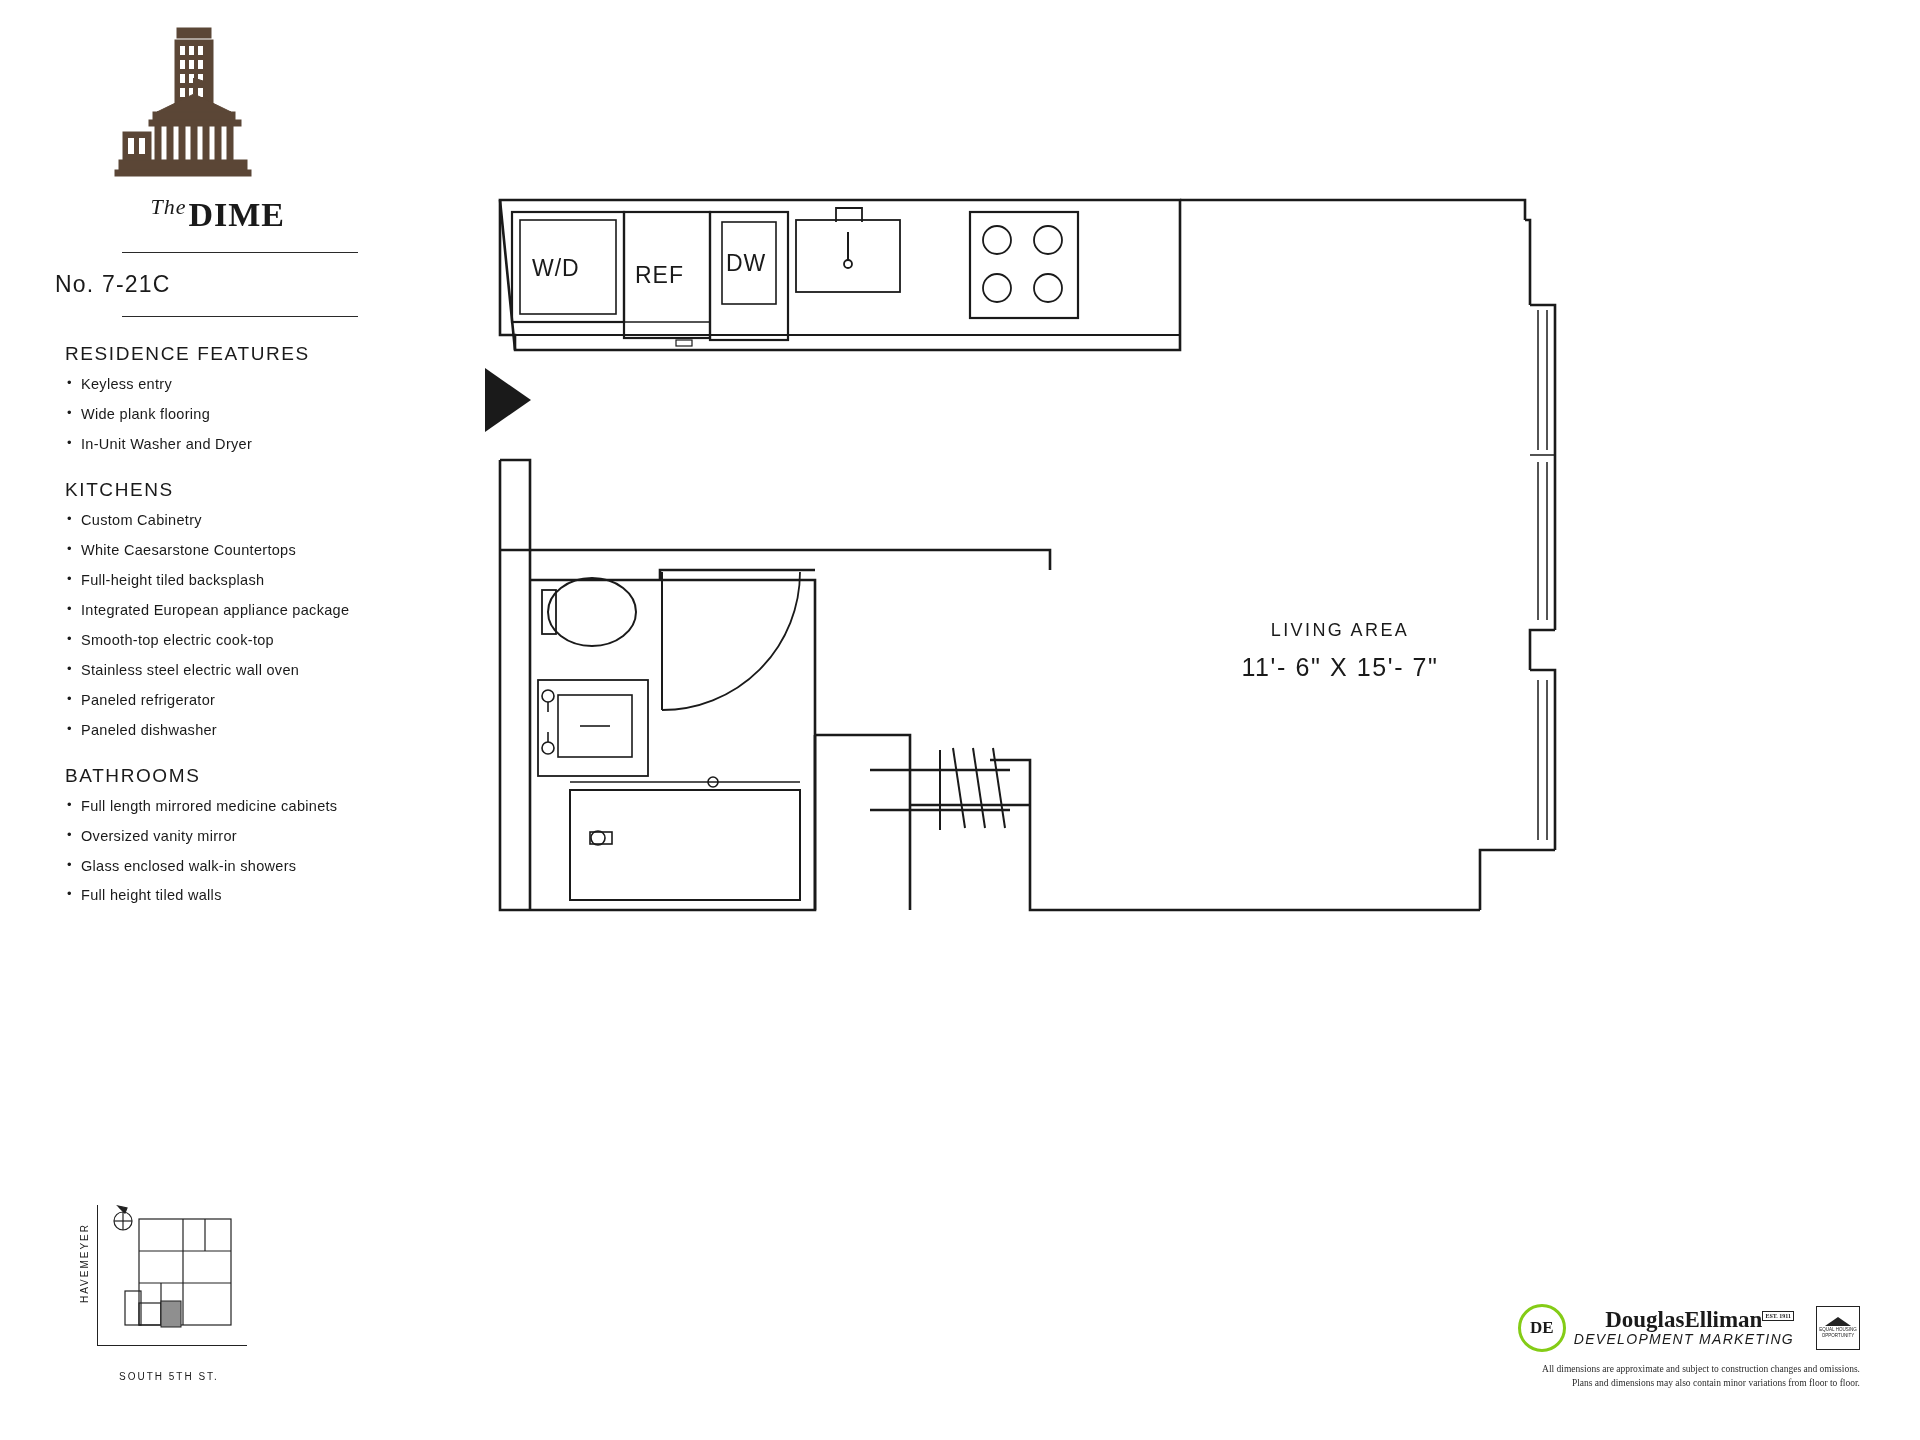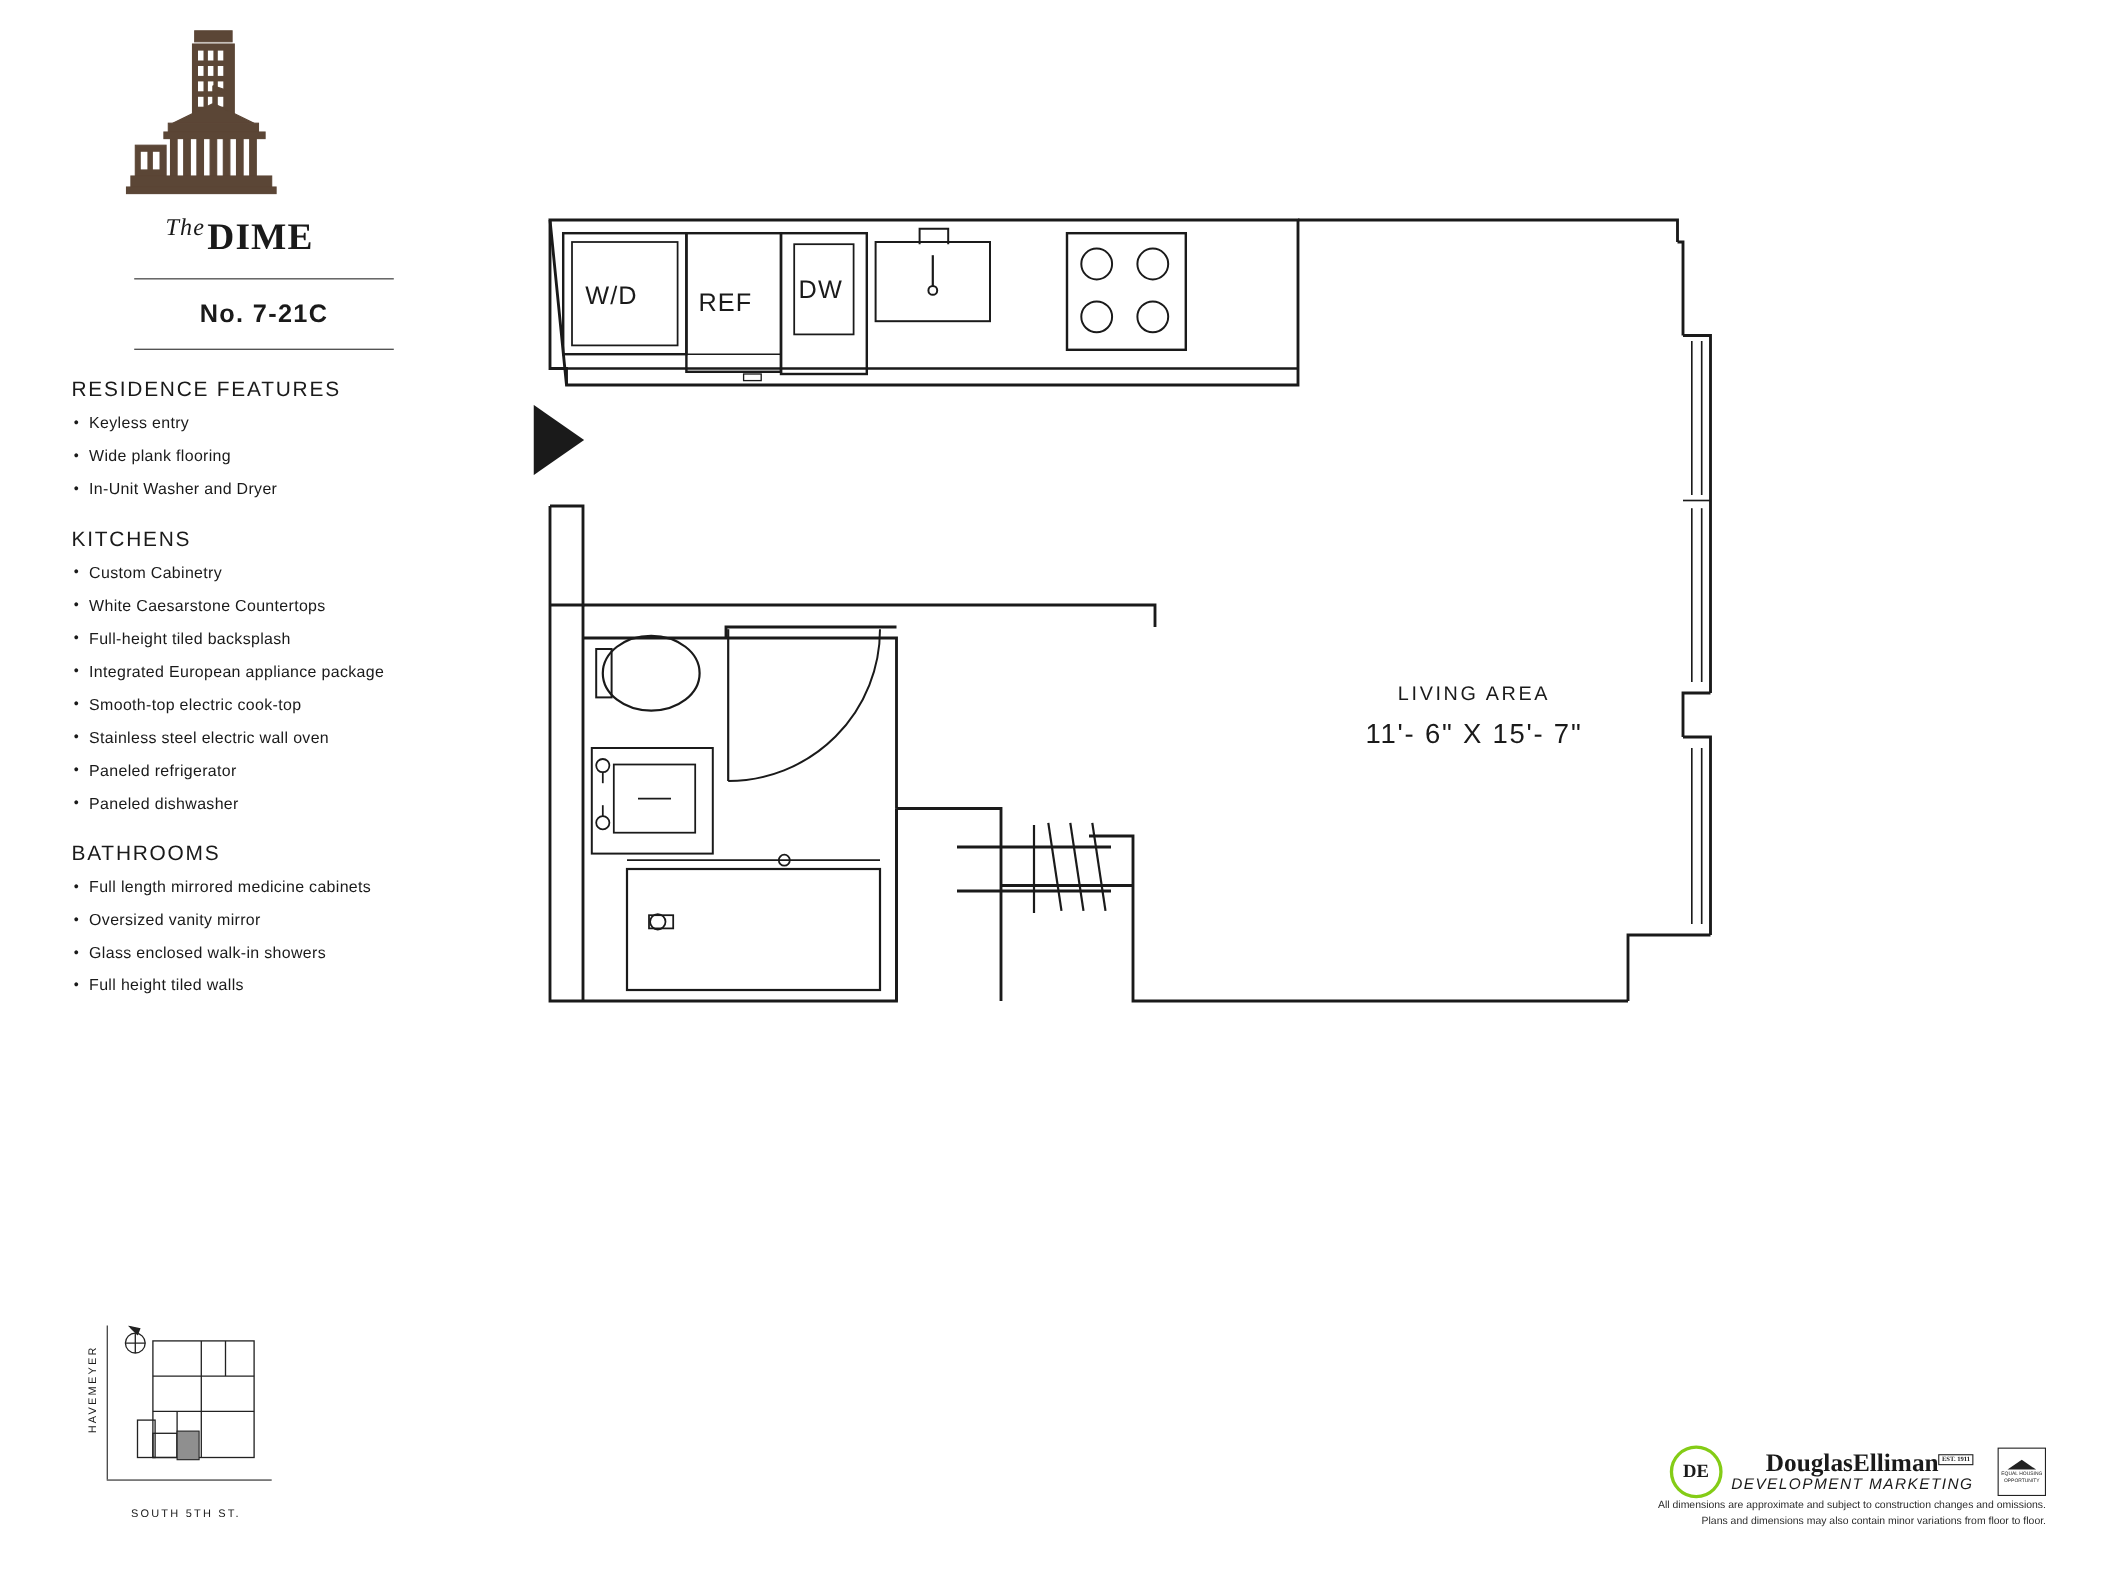--- a/index.html
+++ b/index.html
@@ -30,21 +30,21 @@
   }
   .logo-title .the{
     font-style:italic;font-size:22px;font-weight:normal;
     font-family:"Liberation Serif", serif;
     vertical-align:super;margin-right:2px;
   }
   .rule{
     height:1px;background:#2a2a2a;margin:18px auto;width:236px;
   }
   .unit-no{
-    text-align:center;font-size:23px;letter-spacing:1.2px;font-weight:bold;
+    font-size:23px;letter-spacing:1.2px;font-weight:normal;
     font-family:"Liberation Sans", sans-serif;
   }
   .unit-type{
     text-align:center;font-size:19px;letter-spacing:2px;line-height:1.5;
     margin-top:4px;
   }
   .sec-title{
     font-size:19px;letter-spacing:1.6px;margin:26px 0 12px 10px;
   }
   ul.features{
@@ -106,21 +106,21 @@
   .eho{
     width:44px;height:44px;border:1px solid #222;display:flex;flex-direction:column;
     align-items:center;justify-content:center;font-size:4.5px;line-height:1.15;text-align:center;
     padding:2px;box-sizing:border-box;
   }
   .eho-roof{
     width:0;height:0;border-left:13px solid transparent;border-right:13px solid transparent;
     border-bottom:9px solid #222;margin-bottom:1px;
   }
   .disclaimer{
-    font-size:9.5px;line-height:1.5;color:#2b2b2b;
+    font-size:9.5px;line-height:1.5;margin-top:10px;color:#2b2b2b;font-family:Liberation Serif, serif;
   }
 
   
   .plan{
     position:absolute;left:470px;top:150px;width:1400px;height:930px;
   }
   .plan svg{display:block;}
 
   .area-label{
     position:absolute;left:1340px;top:620px;text-align:center;width:320px;

